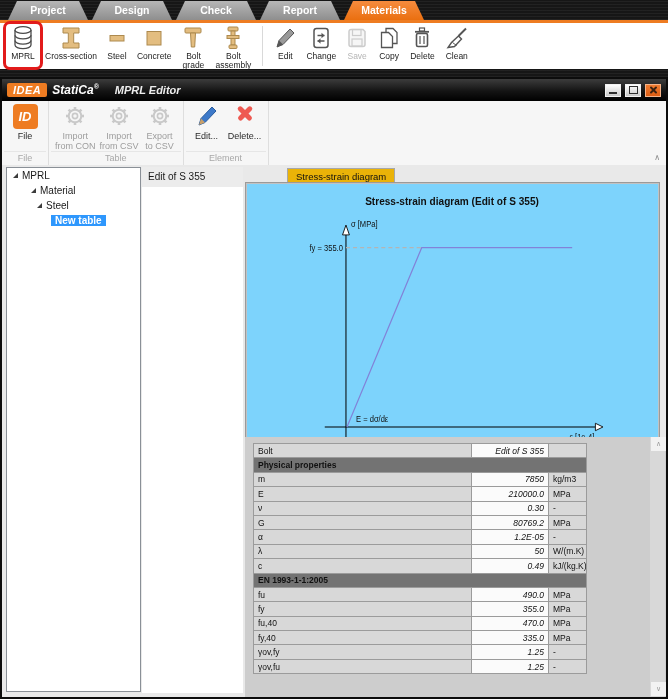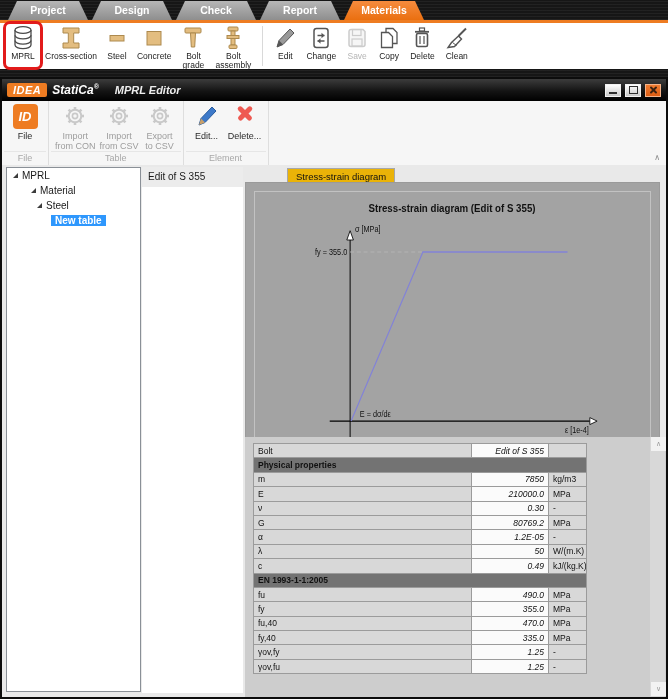--- a/index.html
+++ b/index.html
@@ -70,22 +70,22 @@
     border:1px solid #8a9097;font-size:10px;color:#1a1a1a;overflow:hidden;}
   .trow{display:flex;align-items:center;height:15px;cursor:default;}
   .tri{width:0;height:0;border-bottom:5px solid #3c3c3c;border-left:5px solid transparent;
     margin-right:4px;flex:none;}
   .sel{background:#2e97fd;color:#fff;font-weight:bold;padding:0 4px;}
   .list{position:absolute;left:140px;top:2px;width:101px;bottom:4px;background:#fff;overflow:hidden;}
   .list-item{background:#ececec;font-size:10px;color:#1a1a1a;padding:4px 6px 5px;cursor:default;}
   .tabstrip{position:absolute;left:243px;top:1px;height:16px;}
   .dtab{display:inline-block;background:#eab308;border:1px solid #a7a7a7;border-bottom:none;
     font-size:9.5px;color:#111;padding:2px 8px 1px;cursor:default;margin-left:42px;}
-  .chart-panel{position:absolute;left:243px;top:17px;right:6px;height:284px;background:#a3a3a3;
-    border:1px solid #9a9a9a;padding:8px;box-sizing:border-box;}
+  .chart-panel{position:absolute;left:243px;top:17px;right:6px;height:284px;background:#7dd3fc;
+    border:1px solid #9a9a9a;padding:0;box-sizing:border-box;}
   .chart-inner{width:100%;height:100%;border:1px solid #c2c2c2;box-sizing:border-box;}
   .bottom-panel{position:absolute;left:243px;top:272px;right:0;bottom:0;background:#cdcdcd;}
   .vtrack{position:absolute;right:1px;top:0;bottom:0;width:15px;background:#d8d8d8;}
   .sarrow{position:absolute;right:0;width:15px;height:14px;background:#f2f2f2;color:#9a9a9a;
     font-size:7px;text-align:center;line-height:14px;cursor:default;}
   .sarrow.up{top:0;} .sarrow.down{bottom:1px;}
   
   table.props{position:absolute;left:8px;top:6px;border-collapse:collapse;background:#d8d8d8;
     border:1px solid #7e7e7e;table-layout:fixed;width:330px;}
   table.props td{border:1px solid #9b9b9b;font-size:8.5px;color:#111;height:13.4px;

